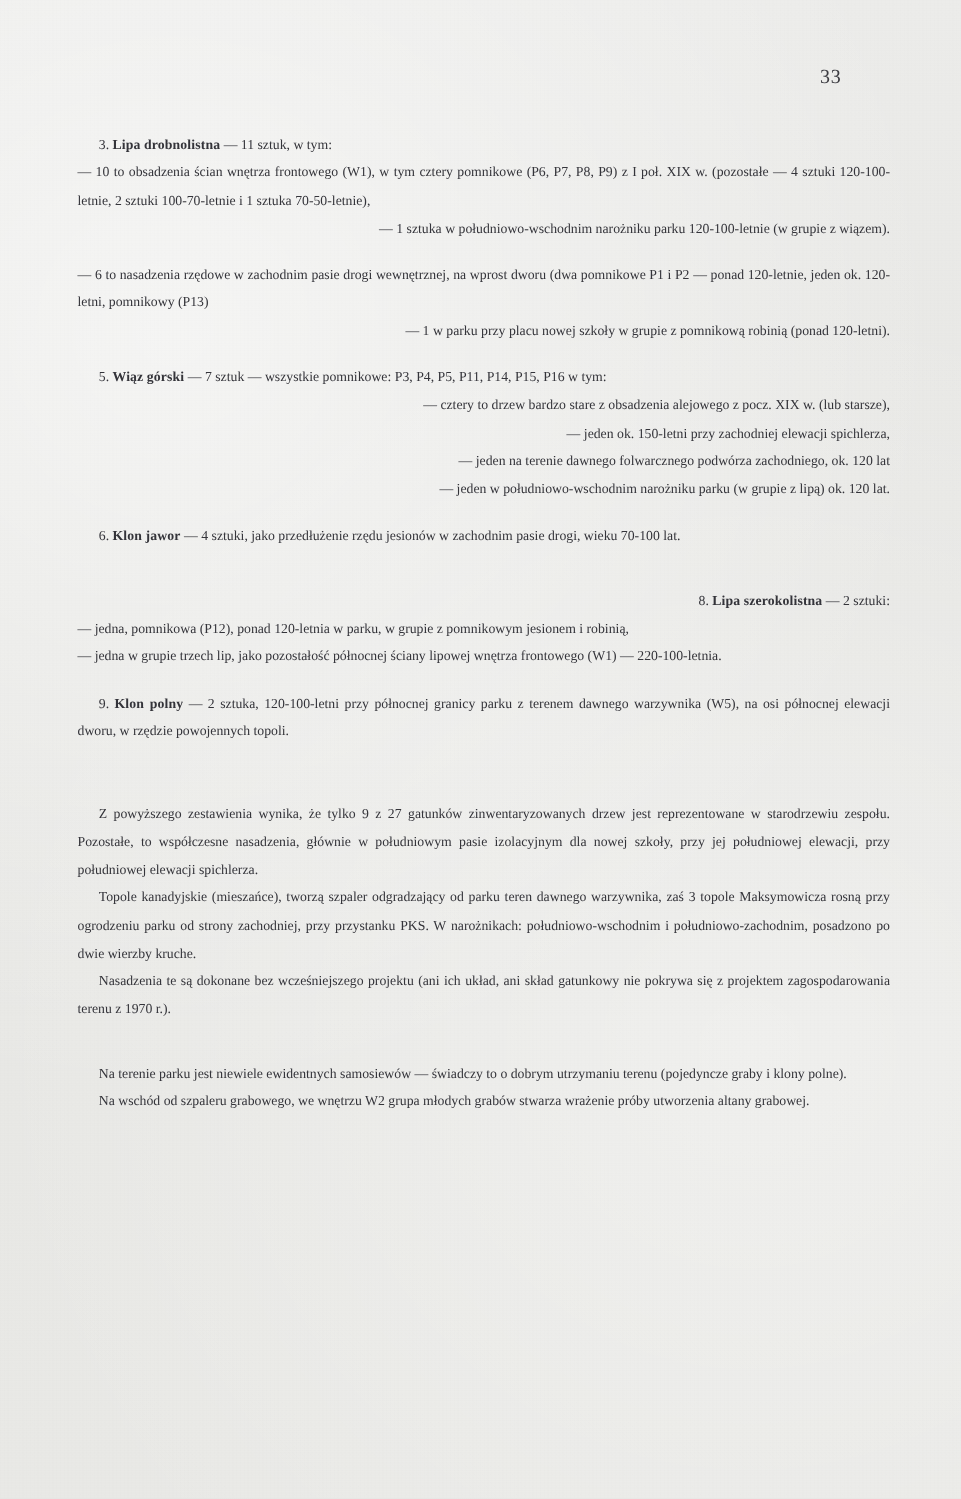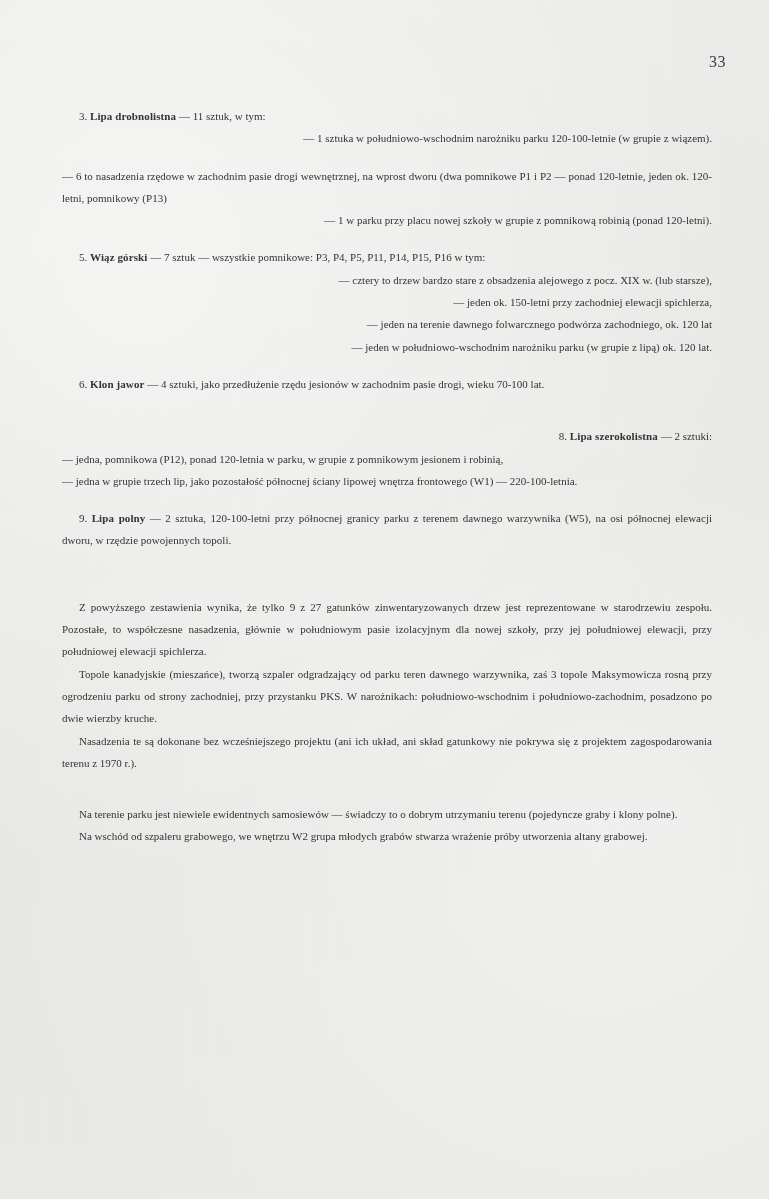--- a/index.html
+++ b/index.html
@@ -28,23 +28,23 @@
     inset: 0;
     pointer-events: none;
     opacity: 0.35;
     background-image:
       repeating-linear-gradient(0deg, rgba(0,0,0,0.012) 0px, rgba(0,0,0,0.012) 1px, rgba(255,255,255,0.012) 1px, rgba(255,255,255,0.012) 2px),
       repeating-linear-gradient(90deg, rgba(0,0,0,0.010) 0px, rgba(0,0,0,0.010) 1px, rgba(255,255,255,0.010) 1px, rgba(255,255,255,0.010) 3px);
   }
   .folio {
     position: absolute;
     top: 53px;
-    right: 43px;
+    right: 53px;
     width: 60px;
-    text-align: right;
+    text-align: left;
     font-size: 16px;
     letter-spacing: 0.5px;
     color: #3d3d42;
   }
   .body-block {
     position: absolute;
     left: 62px;
     top: 105px;
     width: 650px;
   }
@@ -72,20 +72,21 @@
 
 <div class="page">
   <div class="grain"></div>
 
   <div class="folio">33</div>
 
   <div class="body-block">
 
     <div class="sect">
       <p class="ind"><span>3.</span> <b>Lipa drobnolistna</b><span> — 11 sztuk, w tym:</span></p>
+      <p>— 10 to obsadzenia ścian wnętrza frontowego (W1), w tym cztery pomnikowe (P6, P7, P8, P9) z I poł. XIX w. (pozostałe — 4 sztuki 120-100-letnie, 2 sztuki 100-70-letnie i 1 sztuka 70-50-letnie),</p>
       <p class="noj">— 1 sztuka w południowo-wschodnim narożniku parku 120-100-letnie (w grupie z wiązem).</p>
     </div>
 
     <div class="gap-sect"></div>
 
     <div class="sect">
       <p>— 6 to nasadzenia rzędowe w zachodnim pasie drogi wewnętrznej, na wprost dworu (dwa pomnikowe P1 i P2 — ponad 120-letnie, jeden ok. 120-letni, pomnikowy (P13)</p>
       <p class="noj">— 1 w parku przy placu nowej szkoły w grupie z pomnikową robinią (ponad 120-letni).</p>
     </div>
 
@@ -112,21 +113,21 @@
 
     <div class="sect">
       <p class="ind noj"><span>8.</span> <b>Lipa szerokolistna</b><span> — 2 sztuki:</span></p>
       <p>—  jedna, pomnikowa (P12), ponad 120-letnia w parku, w grupie z pomnikowym jesionem i robinią,</p>
       <p>— jedna w grupie trzech lip, jako pozostałość północnej ściany lipowej wnętrza frontowego (W1) — 220-100-letnia.</p>
     </div>
 
     <div class="gap-sect"></div>
 
     <div class="sect">
-      <p class="ind"><span>9.</span> <b>Lipa polny</b><span> — 2 sztuka, 120-100-letni przy północnej granicy parku z terenem dawnego warzywnika (W5), na osi północnej elewacji dworu, w rzędzie powojennych topoli.</span></p>
+      <p class="ind"><span>9.</span> <b>Klon polny</b><span> — 2 sztuka, 120-100-letni przy północnej granicy parku z terenem dawnego warzywnika (W5), na osi północnej elewacji dworu, w rzędzie powojennych topoli.</span></p>
     </div>
 
     <div class="gap-big"></div>
 
     <div class="sect">
       <p class="ind">Z powyższego zestawienia wynika, że tylko 9 z 27 gatunków zinwentaryzowanych drzew jest reprezentowane w starodrzewiu zespołu. Pozostałe, to współczesne nasadzenia, głównie w południowym pasie izolacyjnym dla nowej szkoły, przy  jej południowej elewacji, przy południowej elewacji spichlerza.</p>
       <p class="ind">Topole kanadyjskie (mieszańce), tworzą szpaler odgradzający od parku teren dawnego warzywnika, zaś 3 topole Maksymowicza rosną  przy ogrodzeniu parku od strony zachodniej, przy przystanku PKS. W narożnikach:  południowo-wschodnim i południowo-zachodnim, posadzono po dwie wierzby kruche.</p>
       <p class="ind">Nasadzenia te są dokonane bez wcześniejszego projektu (ani ich układ, ani skład gatunkowy nie pokrywa się z projektem zagospodarowania terenu z 1970 r.).</p>
     </div>
 

